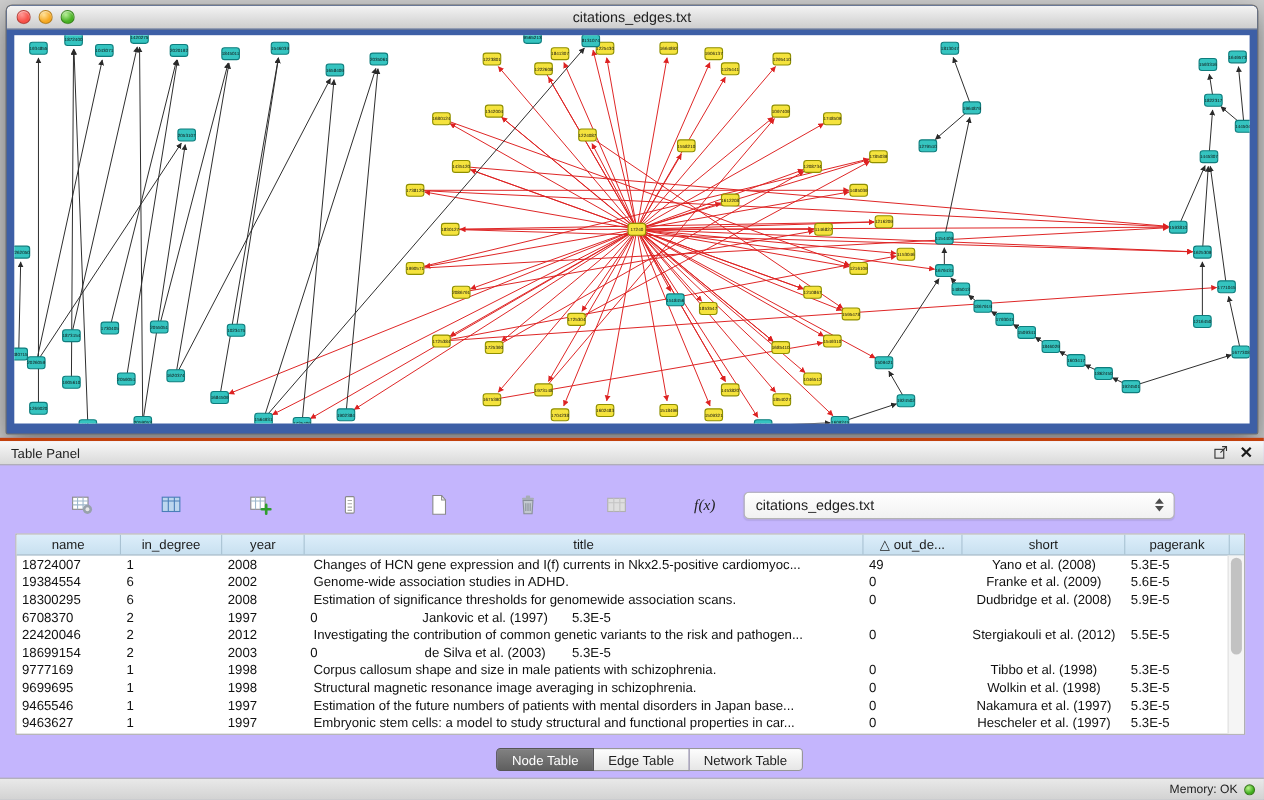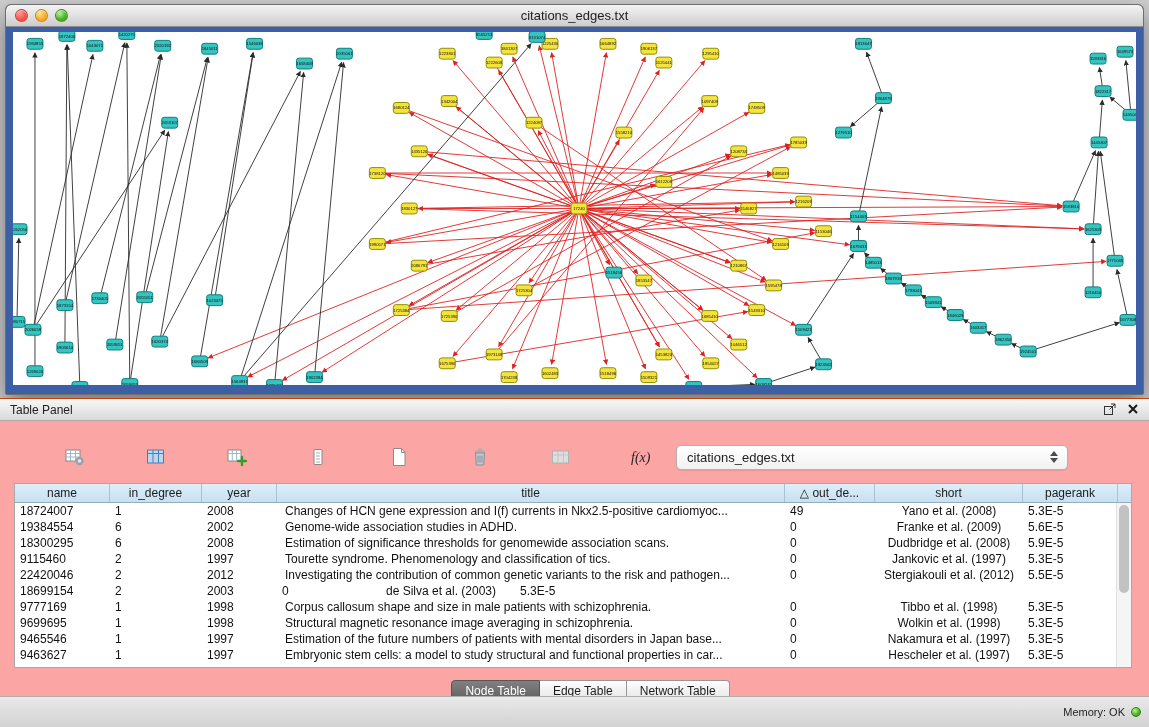--- a/index.html
+++ b/index.html
@@ -17,21 +17,21 @@
     box-shadow:inset 0 1px 1px rgba(255,255,255,.5); }
   .light.red    { background:radial-gradient(circle at 35% 30%, #ff9a96, #f85149 60%); }
   .light.yellow { background:radial-gradient(circle at 35% 30%, #ffe29a, #f6a821 60%); }
   .light.green  { background:radial-gradient(circle at 35% 30%, #b9f09a, #47b122 60%); }
   .wtitle { text-align:center; line-height:22px; font-size:13px; color:#222; }
   .canvas { position:absolute; top:27px; left:7px; right:7px; bottom:9px; background:#fff; }
   .canvas svg { width:100%; height:100%; display:block; }
 
   
   .table-panel { position:absolute; top:398px; left:0; width:1149px; height:312px;
-    background:#fca5a5; border-top:1px solid #c2410c; }
+    background:#c4b5fd; border-top:3px solid #c2410c; }
   .panel-header { height:22px; background:linear-gradient(#f8f8f8,#d9d9d9);
     border-bottom:1px solid #ababab; position:relative; }
   .panel-title { position:absolute; left:10px; line-height:22px; font-size:12px; color:#222; }
   .panel-actions { position:absolute; right:10px; top:3px; display:flex; gap:10px; align-items:center; }
   .phicon { display:inline-flex; cursor:default; }
 
   .toolbar { position:absolute; top:42px; left:14px; height:32px;
     display:flex; align-items:center; gap:7px; }
   .tbtn { width:26px; height:26px; display:flex; align-items:center; justify-content:center;margin-left:48px; }
   .dropdown { margin-left:14px; width:392px; height:25px; background:linear-gradient(#ffffff,#f1f1f1);
@@ -64,21 +64,21 @@
   .tabs-row { position:absolute; bottom:9px; left:0; right:0;
     display:flex; justify-content:center;padding-left:32px; }
   .tabs { display:flex; }
   .tab { height:21px; line-height:20px; padding:0 13px; font-size:12px; color:#1c1c1c;
     background:linear-gradient(#fdfdfd,#e6e6e6); border:1px solid #979797; border-left:none; }
   .tab:first-child { border-left:1px solid #979797; border-radius:4px 0 0 4px; }
   .tab:last-child  { border-radius:0 4px 4px 0; }
   .tab.sel { background:linear-gradient(#818181,#5f5f5f); color:#fff; border-color:#565656; }
 
   
-  .status-bar { position:absolute; bottom:0; left:0; width:1149px; height:31px;
+  .status-bar { position:absolute; bottom:0; left:0; width:1149px; height:20px;
     background:linear-gradient(#e9e9e9,#d2d2d2); border-top:1px solid #adadad;
     display:flex; justify-content:flex-end; align-items:center; gap:6px; padding-right:8px; }
   .mem { font-size:11px; color:#222; }
   .memdot { width:10px; height:10px; border-radius:50%;
     background:radial-gradient(circle at 35% 30%, #b9f58b, #3fae1e 65%);
     border:1px solid #3a7d1d; }
 </style>
 </head>
 <body>
 
@@ -747,24 +747,23 @@
         <div class="trow">
           <div class="td col0">18300295</div>
           <div class="td col1">6</div>
           <div class="td col2">2008</div>
           <div class="td col3">Estimation of significance thresholds for genomewide association scans.</div>
           <div class="td col4">0</div>
           <div class="td col5">Dudbridge et al. (2008)</div>
           <div class="td col6">5.9E-5</div>
         </div>
         <div class="trow">
-          <div class="td col0">9115460</div>
+          <div class="td col0">6708370</div>
           <div class="td col1">2</div>
           <div class="td col2">1997</div>
-          <div class="td col3">Tourette syndrome. Phenomenology and classification of tics.</div>
           <div class="td col4">0</div>
           <div class="td col5">Jankovic et al. (1997)</div>
           <div class="td col6">5.3E-5</div>
         </div>
         <div class="trow">
           <div class="td col0">22420046</div>
           <div class="td col1">2</div>
           <div class="td col2">2012</div>
           <div class="td col3">Investigating the contribution of common genetic variants to the risk and pathogen...</div>
           <div class="td col4">0</div>

